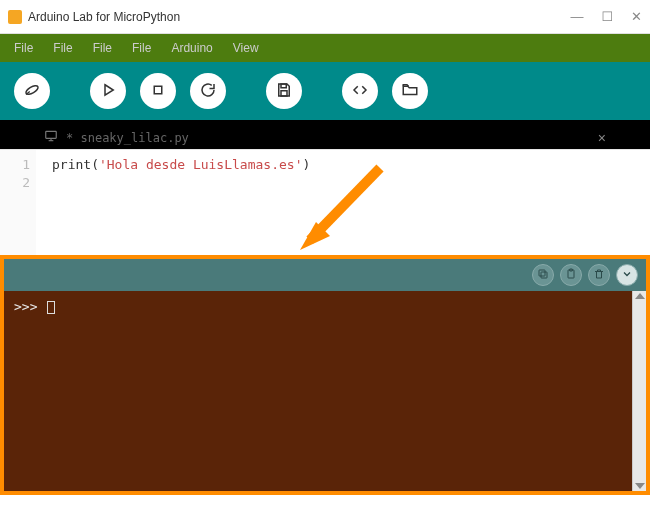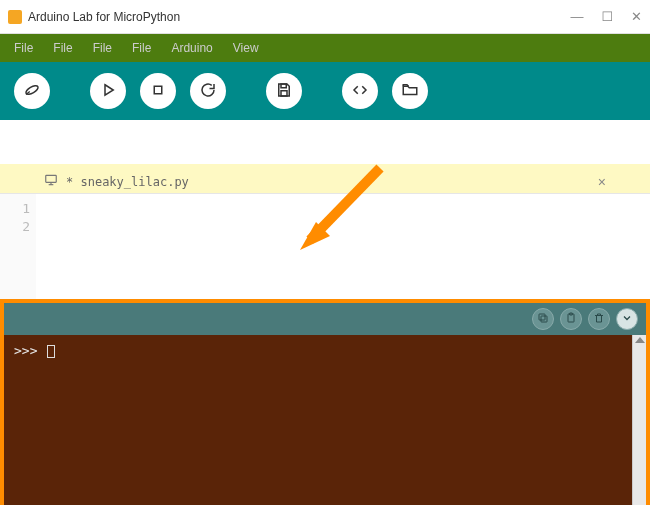--- a/index.html
+++ b/index.html
@@ -12,21 +12,21 @@
 .win-controls span { cursor: pointer; }
 
 .menubar { height: 28px; background: #4d7c0f; display: flex; align-items: center; padding: 0 6px; gap: 4px; }
 .menubar .item { color: #ccc; font-size: 12px; padding: 0 8px; cursor: pointer; }
 
 .toolbar { height: 58px; background: #008a8a; display: flex; align-items: center; padding: 0 14px; gap: 14px; }
 .toolbar .spacer { width: 12px; }
 .tb-btn { width: 36px; height: 36px; border-radius: 50%; background: #fff; display: flex; align-items: center; justify-content: center; cursor: pointer; }
 .tb-btn svg { width: 18px; height: 18px; }
 
-.tabbar { height: 30px; background: #fef9c3; display: flex; align-items: center; padding: 6px 44px 0 44px; border-bottom: 1px solid #e6e6e6; margin-top: 44px; }
+.tabbar { height: 30px; background: #000000; display: flex; align-items: center; padding: 6px 44px 0 44px; border-bottom: 1px solid #e6e6e6; }
 .tab-icon { margin-right: 8px; color: #666; }
 .tab-label { font-family: "Consolas", monospace; font-size: 12px; color: #666; flex: 1; }
 .tab-close { color: #888; cursor: pointer; font-size: 14px; }
 
 .editor { display: flex; height: 105px; background: #fff; font-family: "Consolas", monospace; font-size: 13px; }
 .gutter { width: 36px; background: #fafafa; color: #bbb; text-align: right; padding: 6px 6px 0 0; line-height: 18px; }
 .gutter div { height: 18px; }
 .code { padding: 6px 8px 0 16px; line-height: 18px; }
 .code .kw { color: #333; }
 .code .str { color: #c84b4b; }
@@ -143,20 +143,23 @@
     <span>sneaky_lilac.py</span>
   </span>
   <span class="tab-close">×</span>
 </div>
 
 <div class="editor">
   <div class="gutter">
     <div>1</div>
     <div>2</div>
   </div>
+  <div class="code">
+    <span class="kw">print</span><span class="kw">(</span><span class="str">'Hola desde LuisLlamas.es'</span><span class="kw">)</span>
+  </div>
 </div>
 
 <div class="repl-wrap">
   <div class="repl-header">
     <div class="hb">
       <span>
         <svg viewBox="0 0 24 24" fill="none" stroke="#2a4a4a" stroke-width="2">
             <rect x="8" y="8" width="12" height="12" rx="1"></rect>
             <rect x="4" y="4" width="12" height="12" rx="1"></rect>
           </svg>

